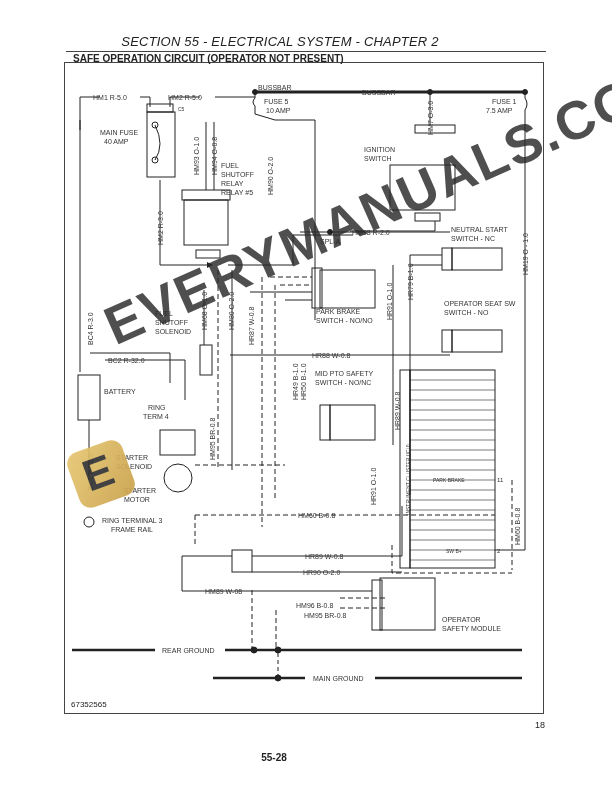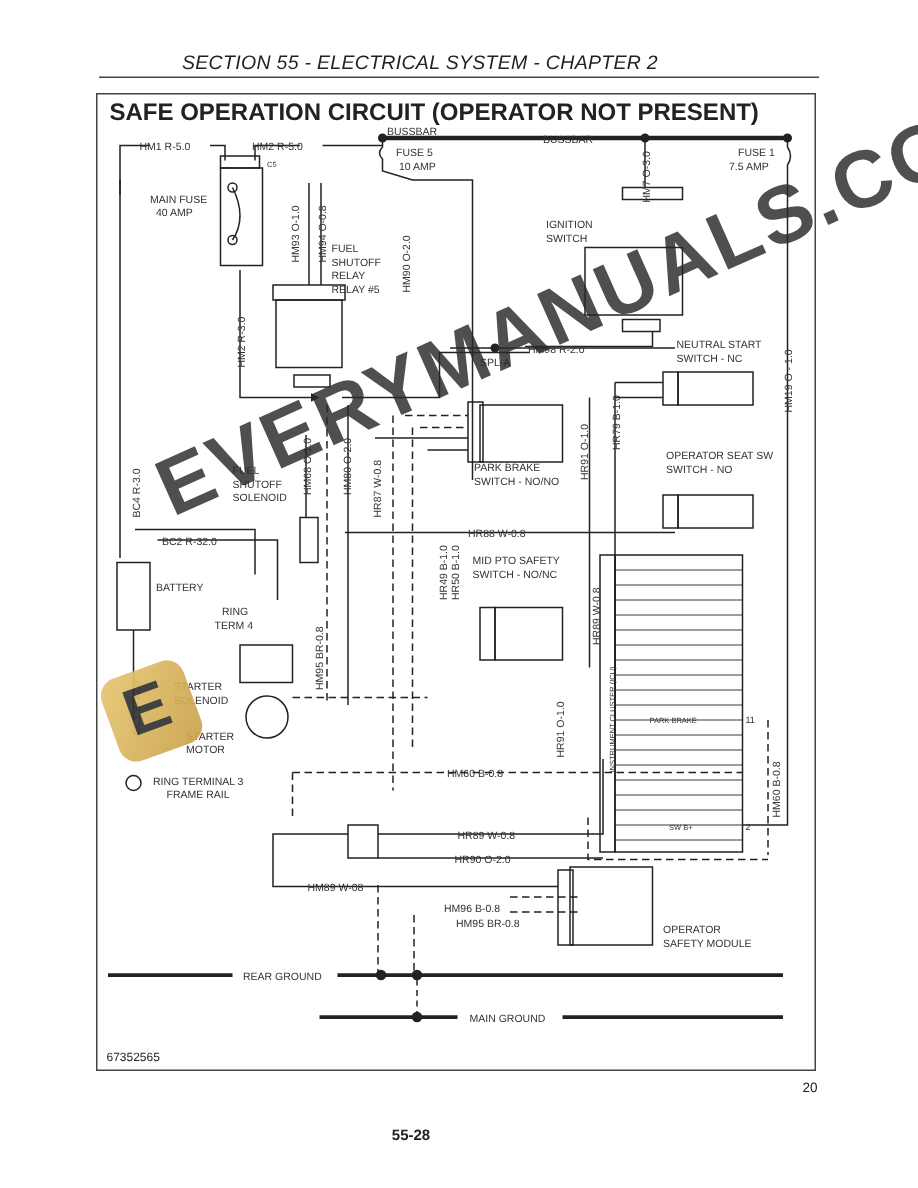--- a/index.html
+++ b/index.html
@@ -1,20 +1,20 @@
 <!DOCTYPE html>
 <html><head>
 <meta charset="utf-8">
 <style>
   html, body { margin:0; padding:0; background:#ffffff; }
   body { width:612px; height:792px; position:relative; overflow:hidden; font-family:"Liberation Sans", sans-serif; color:#222; }
   .header { position:absolute; left:0; top:34px; width:560px; text-align:center; font-size:13px; font-style:italic; letter-spacing:0.2px; }
   .header-rule { position:absolute; left:66px; top:51px; width:480px; height:0; border-top:1.5px solid #444; }
   .frame { position:absolute; left:64px; top:62px; width:480px; height:652px; border:1px solid #444; box-sizing:border-box; }
-  .title { position:absolute; left:73px; top:67px; font-size:16px; font-weight:bold; }
+  .title { position:absolute; left:73px; top:53px; font-size:10px; font-weight:bold; }
   svg.diagram { position:absolute; left:0; top:0; width:612px; height:792px; }
   svg text { font-family:"Liberation Sans", sans-serif; fill:#333; }
   .fignum { position:absolute; left:71px; top:700px; font-size:8px; }
   .figidx { position:absolute; left:535px; top:720px; font-size:9px; }
   .pagenum { position:absolute; left:0; width:548px; top:752px; text-align:center; font-size:10px; font-weight:bold; }
   .wm { position:absolute; left:95px; top:300px; font-size:54px; font-weight:bold; color:rgba(40,40,40,0.82); transform:rotate(-24deg); transform-origin:left top; letter-spacing:2px; white-space:nowrap; }
   .wm-badge { position:absolute; left:72px; top:445px; width:58px; height:58px; border-radius:12px; background:linear-gradient(135deg,#e7c672,#c9a24a); transform:rotate(-20deg); opacity:0.92; }
   .wm-badge span { position:absolute; left:12px; top:2px; font-size:44px; font-weight:bold; color:#333; }
 </style>
 </head>
@@ -243,14 +243,14 @@
     <text transform="translate(410,515) rotate(-90)" font-size="5">INSTRUMENT CLUSTER (ICU)</text>
   </g>
 </svg>
 
 <div class="wm-badge">
     <span>E</span>
   </div>
 <div class="wm">EVERYMANUALS.COM</div>
 
 <div class="fignum">67352565</div>
-<div class="figidx">20</div>
+<div class="figidx">18</div>
 <div class="pagenum">55-28</div>
 
 </body></html>

